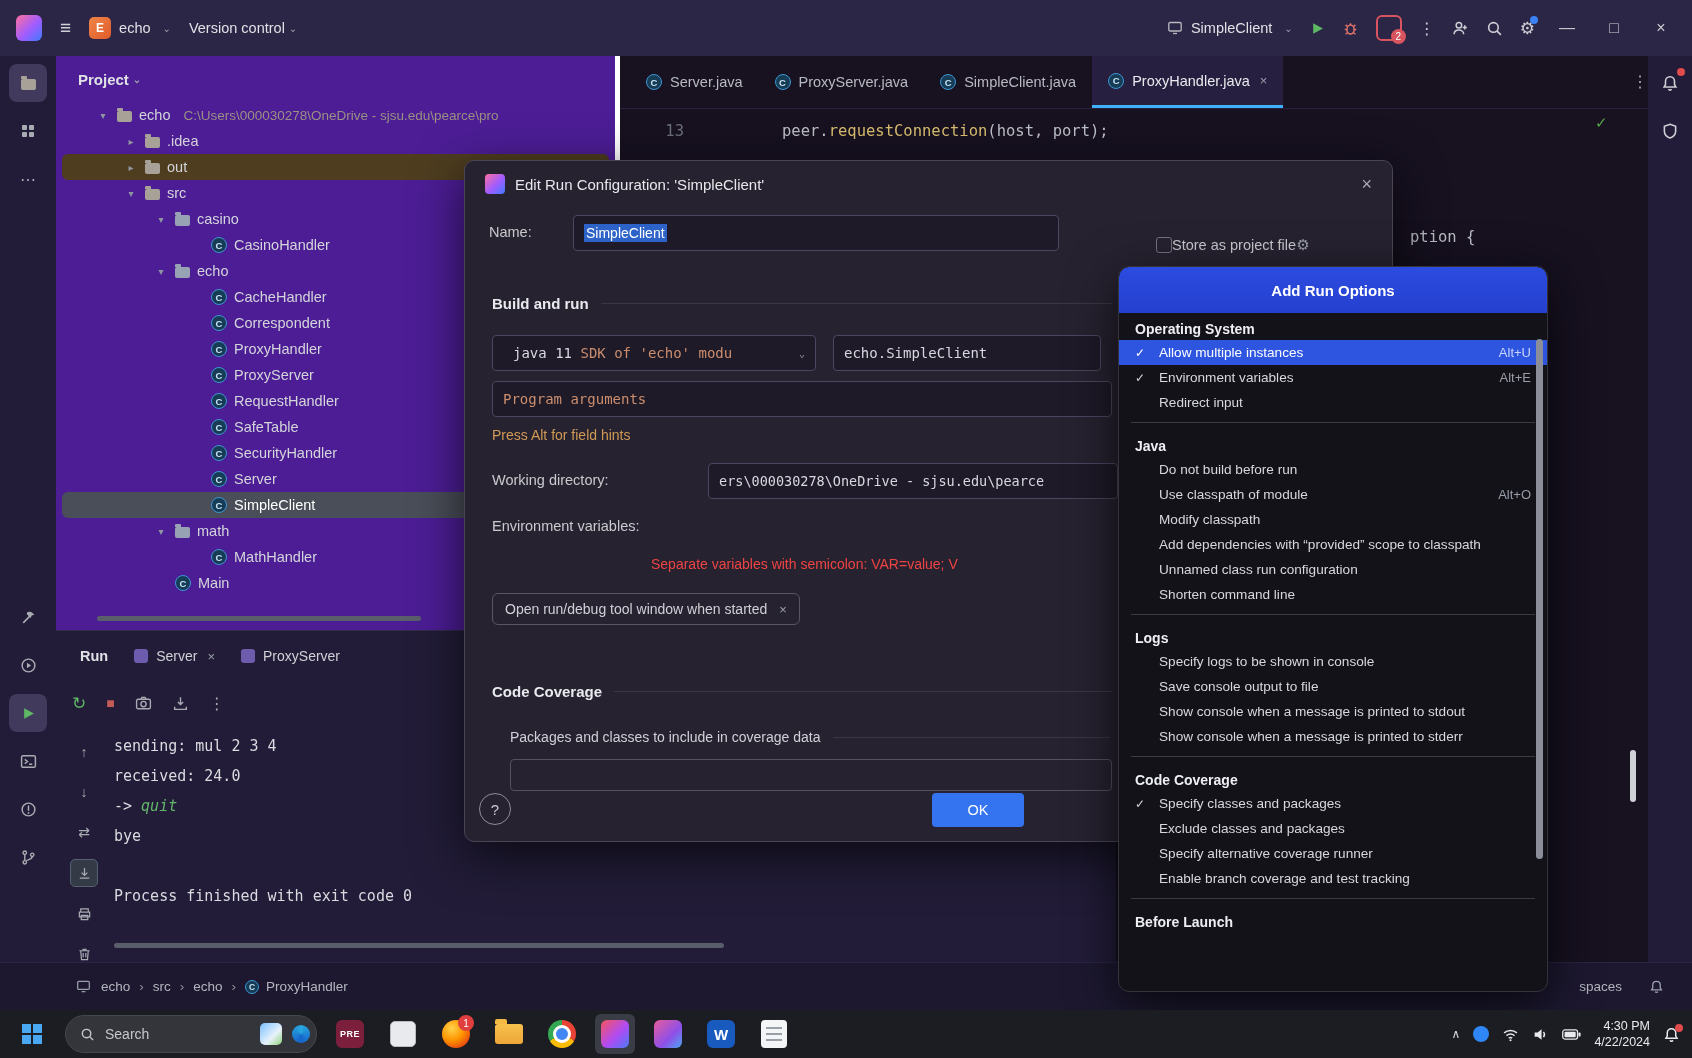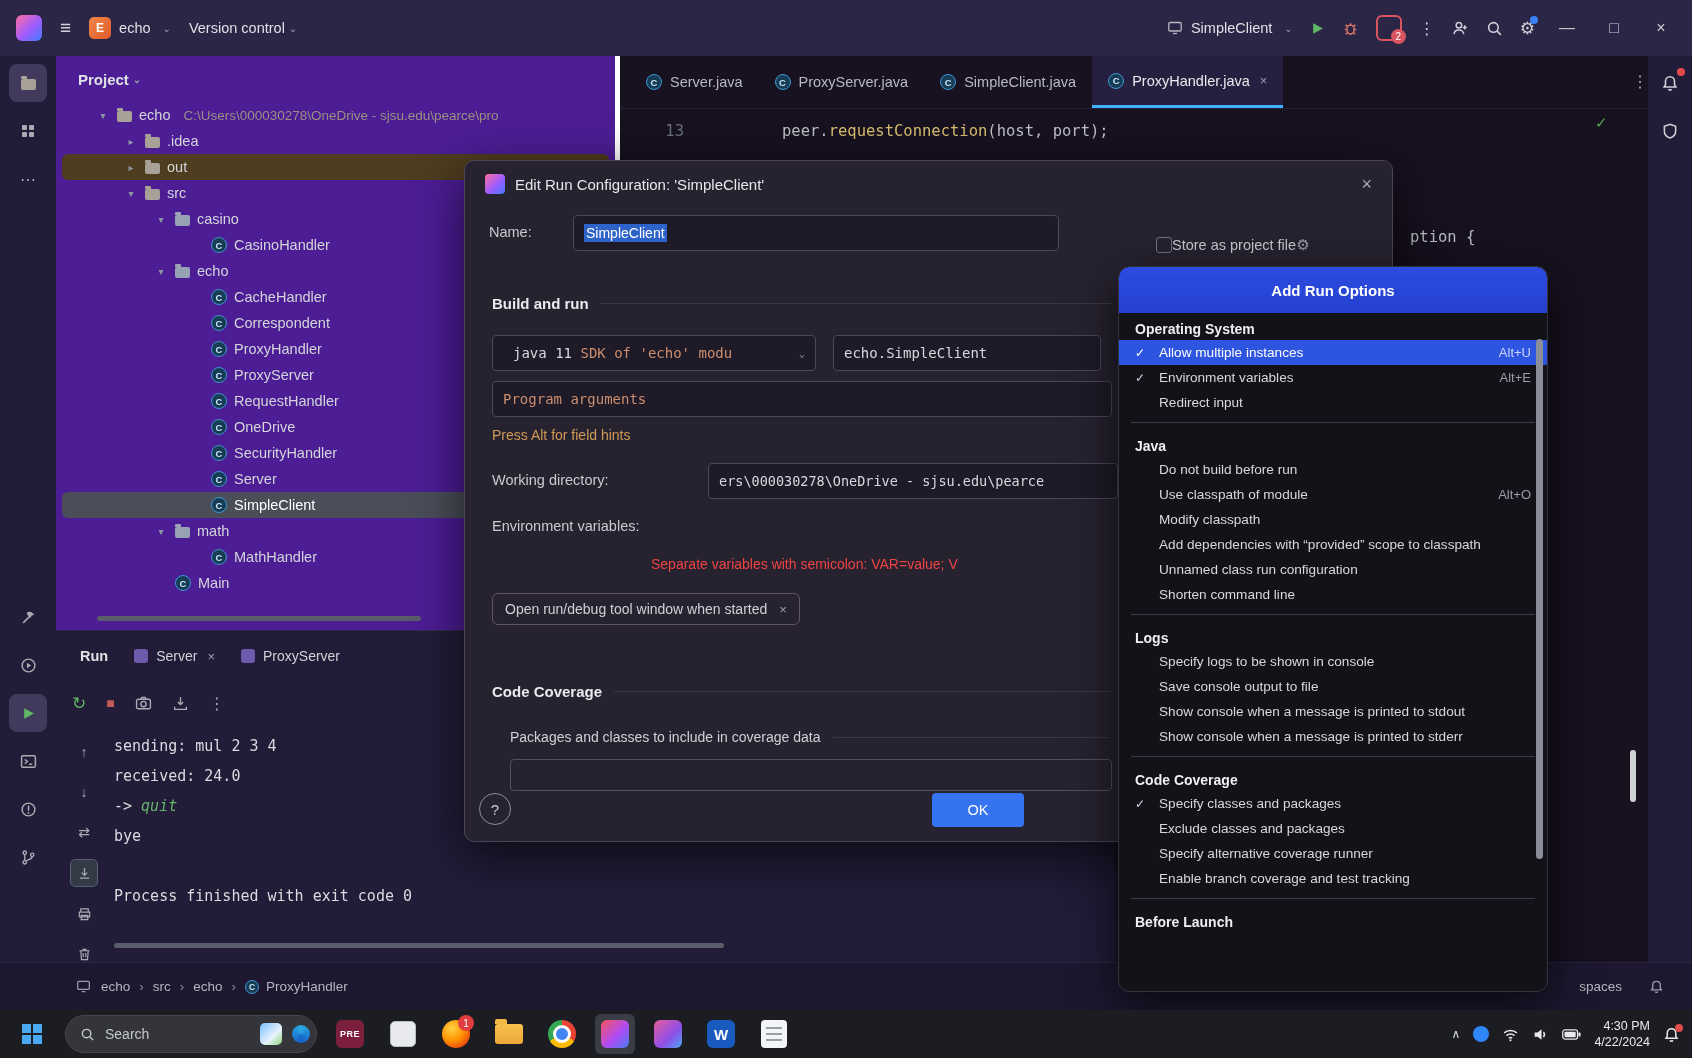--- a/index.html
+++ b/index.html
@@ -265,21 +265,21 @@
         <span>ProxyServer</span>
       </div>
     <div class="trow" style="padding-left:128px;">
         <span class="tspc"></span>
         <span class="cicon">C</span>
         <span>RequestHandler</span>
       </div>
     <div class="trow" style="padding-left:128px;">
         <span class="tspc"></span>
         <span class="cicon">C</span>
-        <span>OneDrive</span>
+        <span>SafeTable</span>
       </div>
     <div class="trow" style="padding-left:128px;">
         <span class="tspc"></span>
         <span class="cicon">C</span>
         <span>SecurityHandler</span>
       </div>
     <div class="trow" style="padding-left:128px;">
         <span class="tspc"></span>
         <span class="cicon">C</span>
         <span>Server</span>

